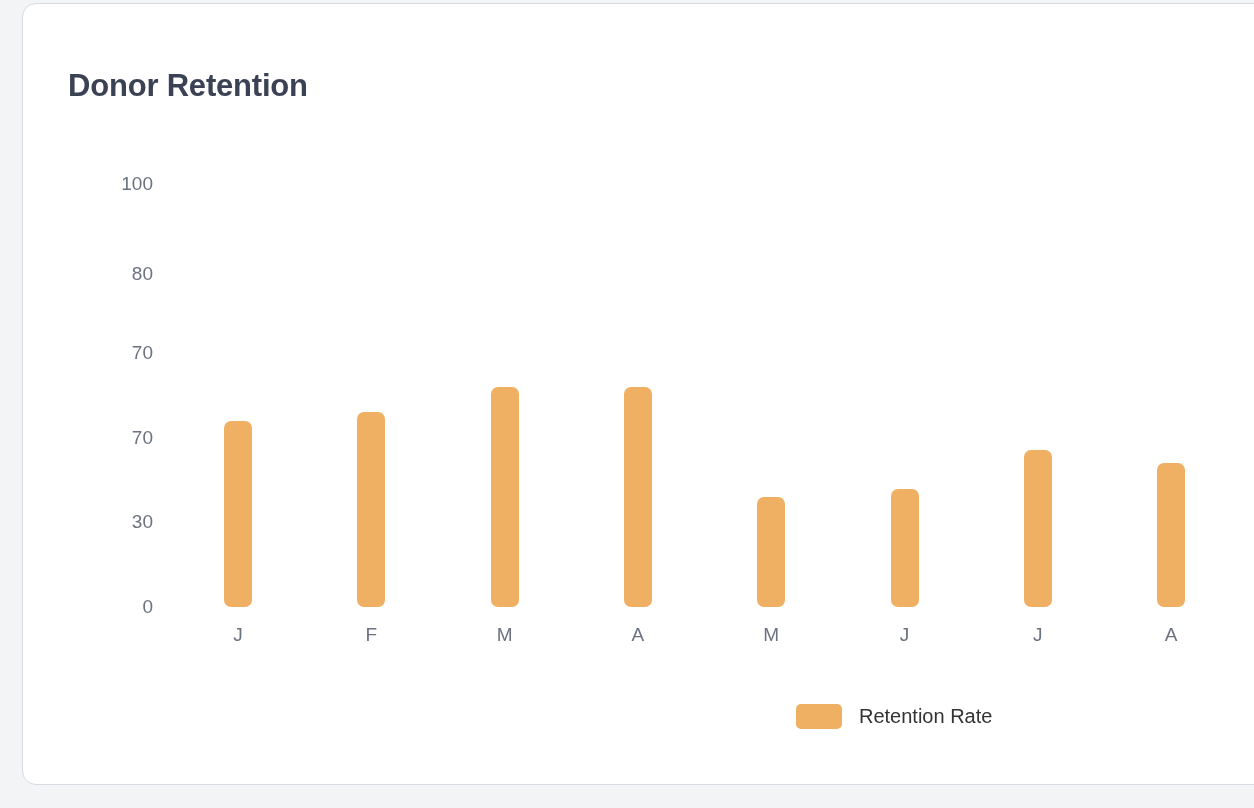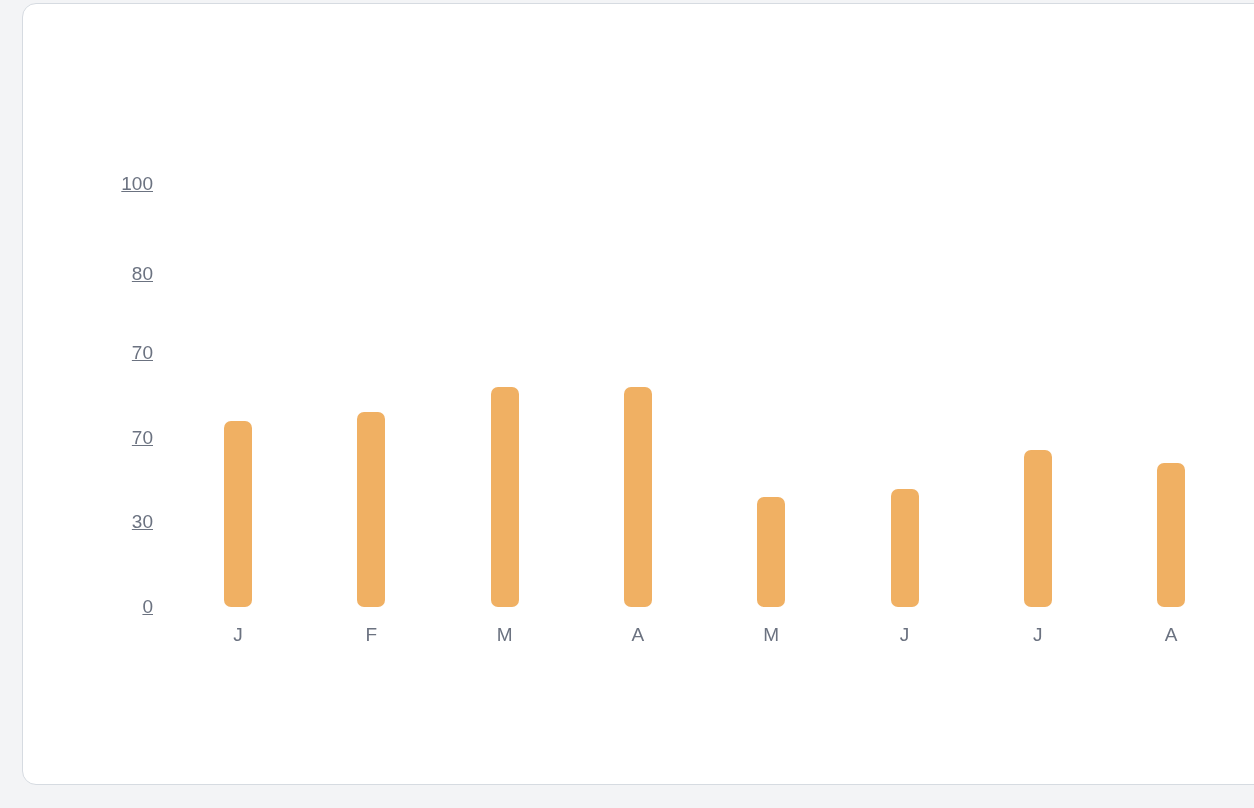--- a/index.html
+++ b/index.html
@@ -47,21 +47,20 @@
   }
 
   .ytick {
     position: absolute;
     width: 70px;
     text-align: right;
     font-size: 19px;
     color: #6b7280;
     transform: translateY(-50%);
     white-space: nowrap;
-    text-decoration: underline;
   }
 
   .xtick {
     position: absolute;
     width: 60px;
     text-align: center;
     font-size: 19px;
     color: #6b7280;
     transform: translateX(-50%);
     white-space: nowrap;
@@ -92,20 +91,21 @@
     font-size: 20px;
     color: #333333;
     white-space: nowrap;
   }
 </style>
 </head>
 <body>
 
 <div id="card">
 
+  <div id="chart-title">Donor Retention</div>
 
   <div id="plot">
       <div class="ytick" style="left: 60px; top: 603px;">0</div>
       <div class="ytick" style="left: 60px; top: 518.4px;">30</div>
       <div class="ytick" style="left: 60px; top: 433.8px;">70</div>
       <div class="ytick" style="left: 60px; top: 349.2px;">70</div>
       <div class="ytick" style="left: 60px; top: 270px;">80</div>
       <div class="ytick" style="left: 60px; top: 180px;">100</div>
       <div class="bar" title="J: 44" style="left: 215px; top: 416.88px; height: 186.12px; background: rgb(240, 176, 99);"></div>
       <div class="bar" title="F: 46" style="left: 348.3px; top: 408.42px; height: 194.58px; background: rgb(240, 176, 99);"></div>
@@ -118,14 +118,20 @@
       <div class="xtick" style="left: 215px; top: 620px;">J</div>
       <div class="xtick" style="left: 348.3px; top: 620px;">F</div>
       <div class="xtick" style="left: 481.6px; top: 620px;">M</div>
       <div class="xtick" style="left: 614.9px; top: 620px;">A</div>
       <div class="xtick" style="left: 748.2px; top: 620px;">M</div>
       <div class="xtick" style="left: 881.5px; top: 620px;">J</div>
       <div class="xtick" style="left: 1014.8px; top: 620px;">J</div>
       <div class="xtick" style="left: 1148.1px; top: 620px;">A</div>
     </div>
 
+  <div id="legend">
+      <div style="display: flex; align-items: center; gap: 17px;">
+        <div class="legend-swatch" style="background: rgb(240, 176, 99);"></div>
+        <div class="legend-label">Retention Rate</div>
+      </div>
+    </div>
 
 </div>
 
 </body></html>

